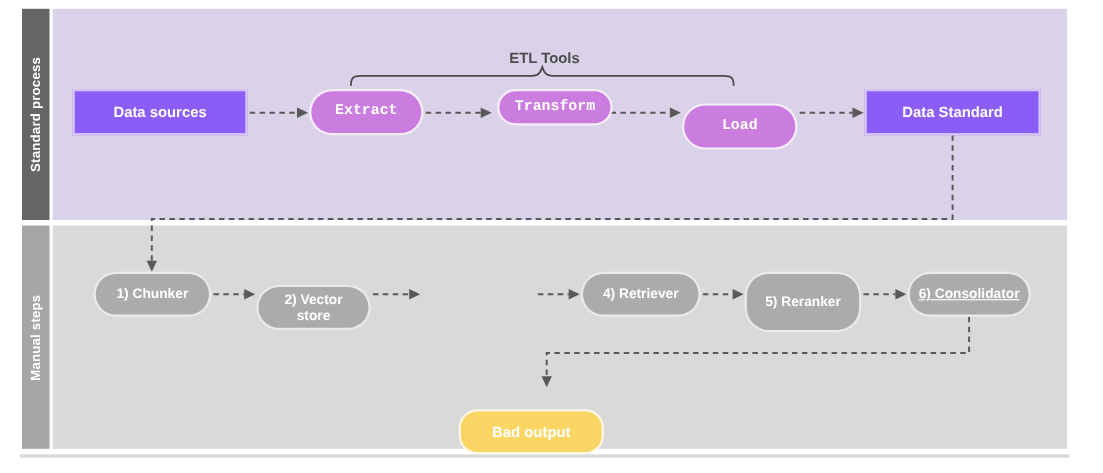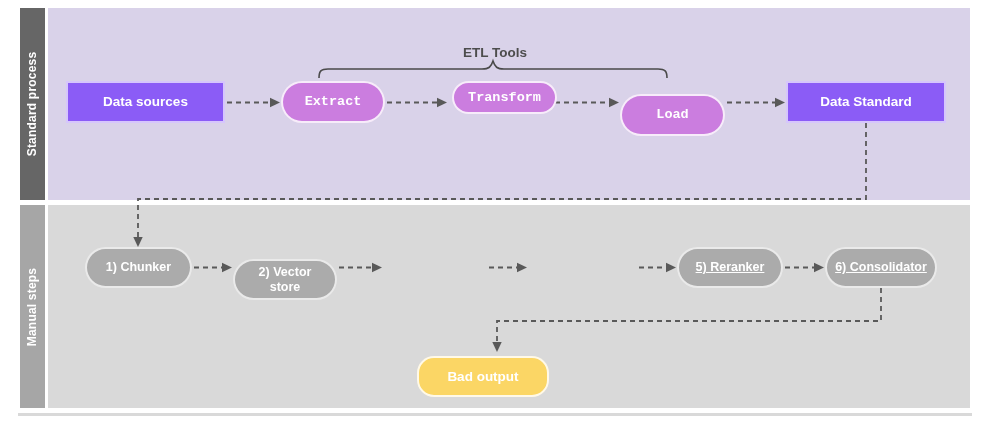--- a/index.html
+++ b/index.html
@@ -159,17 +159,18 @@
   <div id="etl-label">ETL Tools</div>
 
   <div class="node box" style="left:66px; top:81px; width:159px; height:42px;">Data sources</div>
   <div class="node pill-purple" style="left:281px; top:81px; width:104px; height:42px;">Extract</div>
   <div class="node pill-purple" style="left:452px; top:81px; width:105px; height:33px;">Transform</div>
   <div class="node pill-purple" style="left:620px; top:81px; width:105px; height:42px;margin-top:13px;">Load</div>
   <div class="node box" style="left:786px; top:81px; width:160px; height:42px;">Data Standard</div>
 
   <div class="node pill-gray" style="left:85px; top:247px; width:107px; height:41px;">1) Chunker</div>
   <div class="node pill-gray" style="left:233px; top:247px; width:104px; height:41px;margin-top:12px;">2) Vector store</div>
-  <div class="node pill-gray" style="left:677px; top:247px; width:106px; height:41px;text-decoration:underline;">5) Reranker</div>
+  <div class="node pill-gray" style="left:528px; top:247px; width:109px; height:41px;">4) Retriever</div>
+  <div class="node pill-gray" style="left:677px; top:247px; width:106px; height:55px;">5) Reranker</div>
   <div class="node pill-gray" style="left:825px; top:247px; width:112px; height:41px;text-decoration:underline;">6) Consolidator</div>
-  <div class="node box-yellow" style="left:417px; top:356px; width:132px; height:41px;border-radius:17px;">Bad output</div>
+  <div class="node box-yellow" style="left:417px; top:372px; width:132px; height:41px;border-radius:17px;">Bad output</div>
 
 </div>
 
 </body></html>

